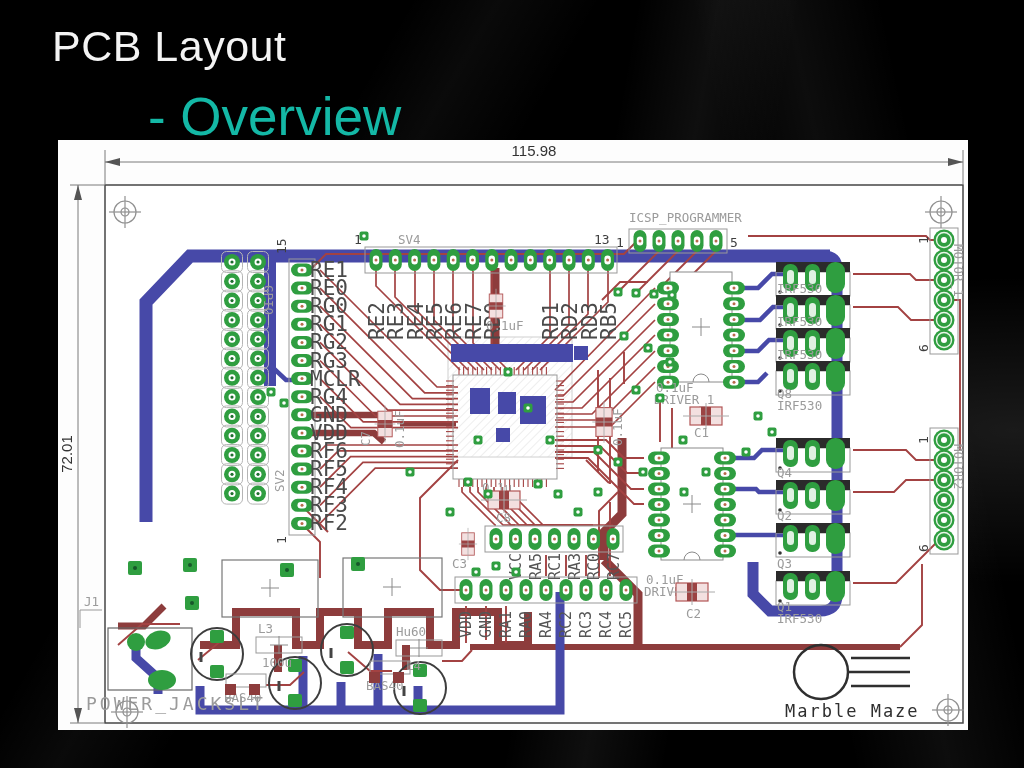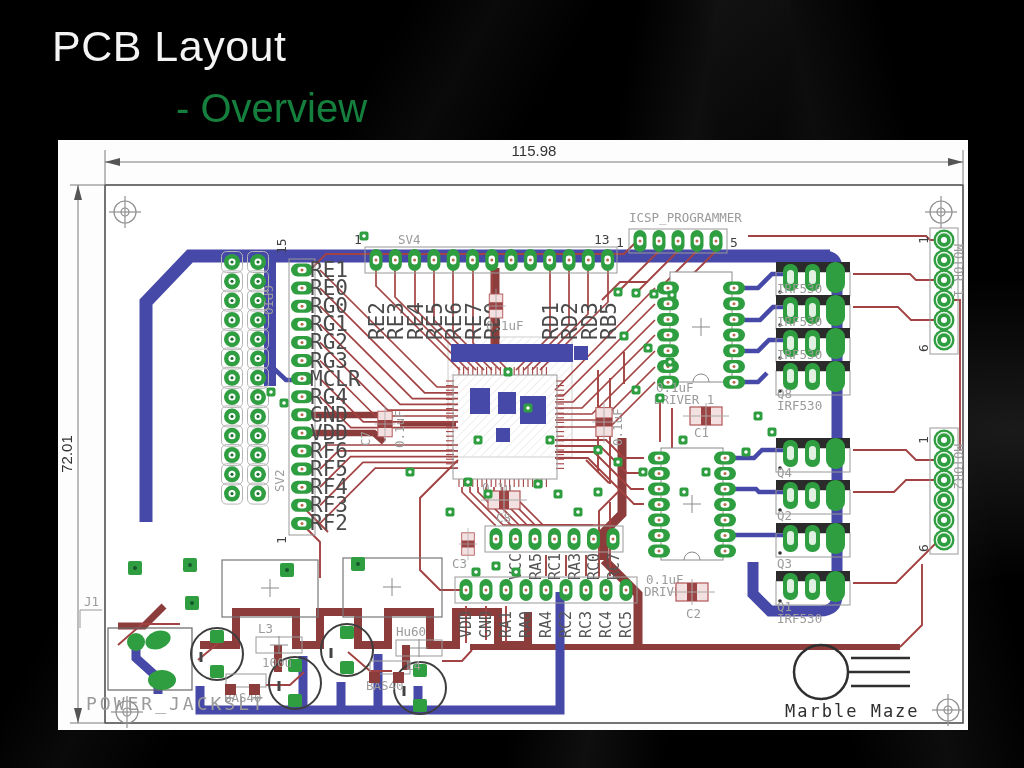--- a/index.html
+++ b/index.html
@@ -5,21 +5,21 @@
   html,body{margin:0;padding:0;background:#000;}
   .slide{position:relative;width:1024px;height:768px;background:#000;overflow:hidden;
          font-family:"Liberation Sans",sans-serif;}
   .bg-streaks{position:absolute;inset:0;pointer-events:none;
     background:
       radial-gradient(ellipse 620px 220px at 99% 56%, rgba(255,255,255,.10), transparent 70%),
       linear-gradient(100deg, transparent 55%, rgba(255,255,255,.06) 62%, transparent 69%),
       linear-gradient(78deg, transparent 72%, rgba(255,255,255,.05) 80%, transparent 88%),
       linear-gradient(120deg, transparent 28%, rgba(255,255,255,.04) 34%, transparent 41%);}
   .title{position:absolute;left:52px;top:22px;font-size:43px;color:#f4f4f4;font-weight:400;letter-spacing:.5px;}
-  .subtitle{position:absolute;left:148px;top:86px;font-size:40px;color:#15803d;font-weight:400;margin-left:28px;}
+  .subtitle{position:absolute;left:148px;top:86px;font-size:53px;color:#14b8a6;font-weight:400;}
   .pcb-panel{position:absolute;left:58px;top:140px;width:910px;height:590px;background:#fdfdfd;}
   svg{display:block;}
   text{font-family:"DejaVu Sans Mono",monospace;}
   .silk text,text.silk{font-size:12.5px;fill:#9b9b9b;}
   text.silk-lg{font-size:18px;fill:#9b9b9b;letter-spacing:3px;}
   .lbl-big text,text.lbl-big{font-size:21px;fill:#4a4a4a;}
   .lbl-med text{font-size:15px;fill:#555;}
   text.pinnum{font-size:13px;fill:#3f3f3f;}
   text.dimtxt{font-size:15px;fill:#333;font-family:"Liberation Sans",sans-serif;text-anchor:middle;}
   text.logo-txt{font-size:17px;fill:#2f2f2f;letter-spacing:2px;}

